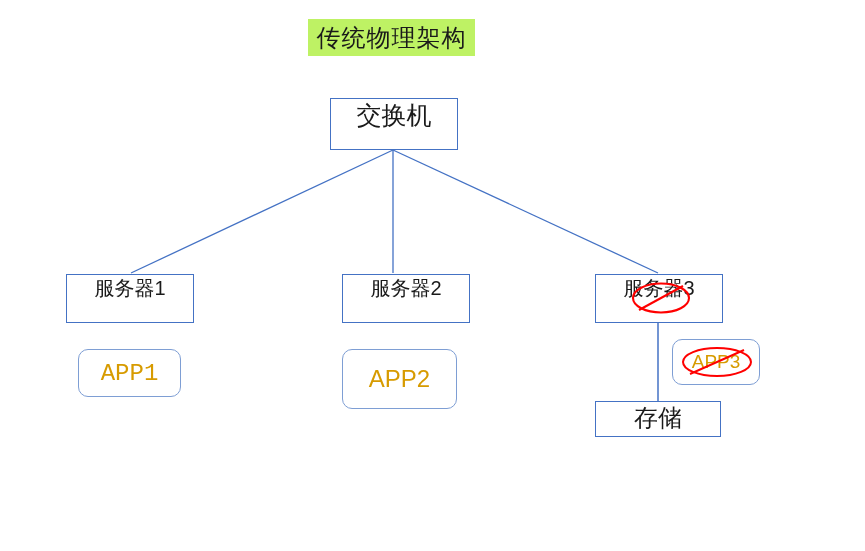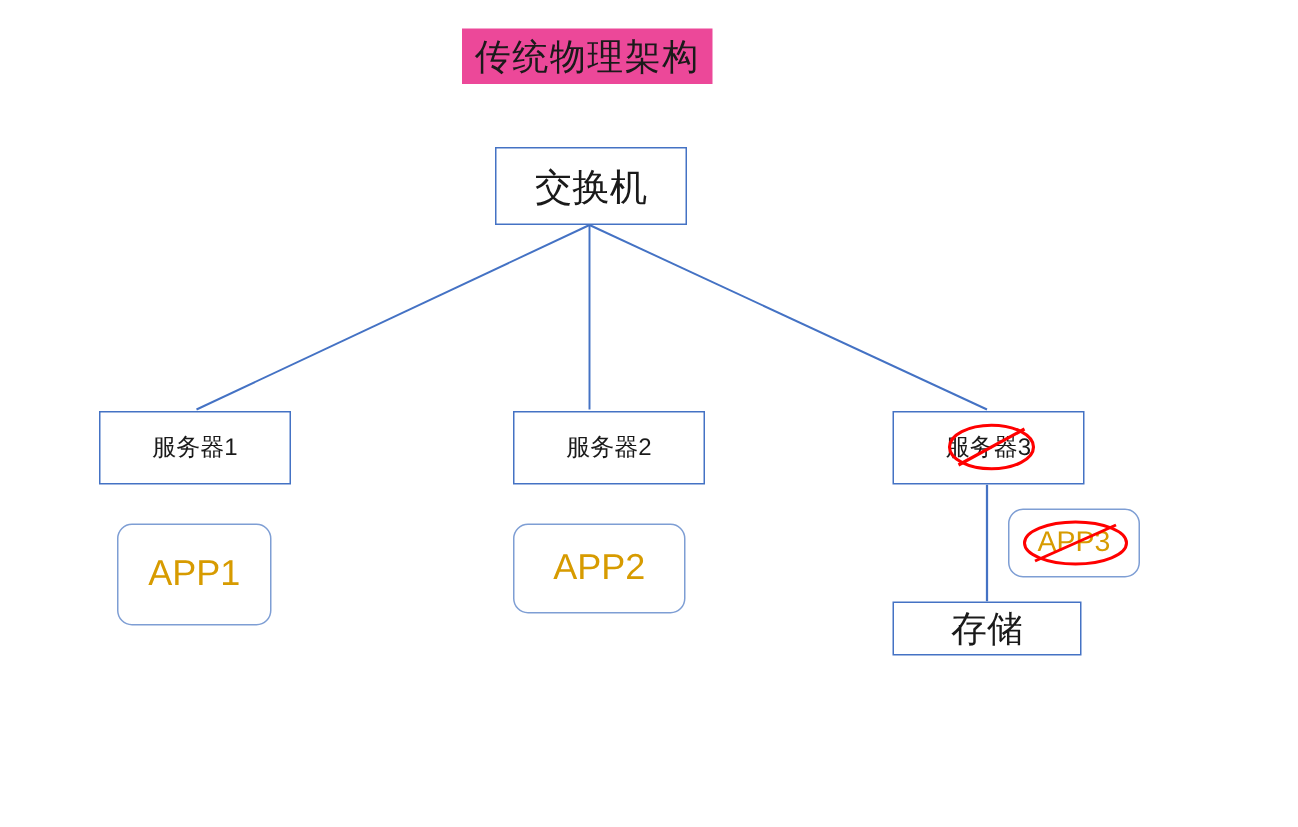--- a/index.html
+++ b/index.html
@@ -27,38 +27,38 @@
     pointer-events: none;
   }
 
   
   .title {
     position: absolute;
     left: 308px;
     top: 19px;
     width: 167px;
     height: 37px;
-    background: #ec4899;
+    background: #bef264;
     display: flex;
     align-items: center;
     justify-content: center;
     color: #1a1a1a;
     font-size: 24px;
     letter-spacing: 1px;
     white-space: nowrap;
   }
 
   
   .node {
     position: absolute;
     box-sizing: border-box;
     border: 1.4px solid #4472c4;
     background: #ffffff;
     display: flex;
-    align-items: center;
+    align-items: flex-start;
     justify-content: center;
     color: #1a1a1a;
     white-space: nowrap;
   }
   .node.rect {
     border-radius: 0;
   }
   .node .label {
     position: relative;
     z-index: 2;
@@ -68,21 +68,21 @@
     left: 330px;
     top: 98px;
     width: 128px;
     height: 52px;
     font-size: 25px;
   }
   .server-node {
     top: 274px;
     width: 128px;
     height: 49px;
-    font-size: 16px;
+    font-size: 20px;
   }
   .server-1 { left: 66px; }
   .server-2 { left: 310px; margin-left: 32px; }
   .server-3 { left: 595px; }
 
   .storage-node {
     left: 595px;
     top: 401px;
     width: 126px;
     height: 36px;
@@ -100,21 +100,22 @@
     align-items: center;
     justify-content: center;
     color: #d79b00;
     font-size: 24px;
     white-space: nowrap;
   }
   .app-1 {
     left: 78px;
     top: 349px;
     width: 103px;
-    height: 68px;
+    height: 48px;
+    font-family: Liberation Mono, monospace;
   }
   .app-2 {
     left: 342px;
     top: 349px;
     width: 115px;
     height: 60px;
   }
   .app-3 {
     left: 672px;
     top: 339px;

